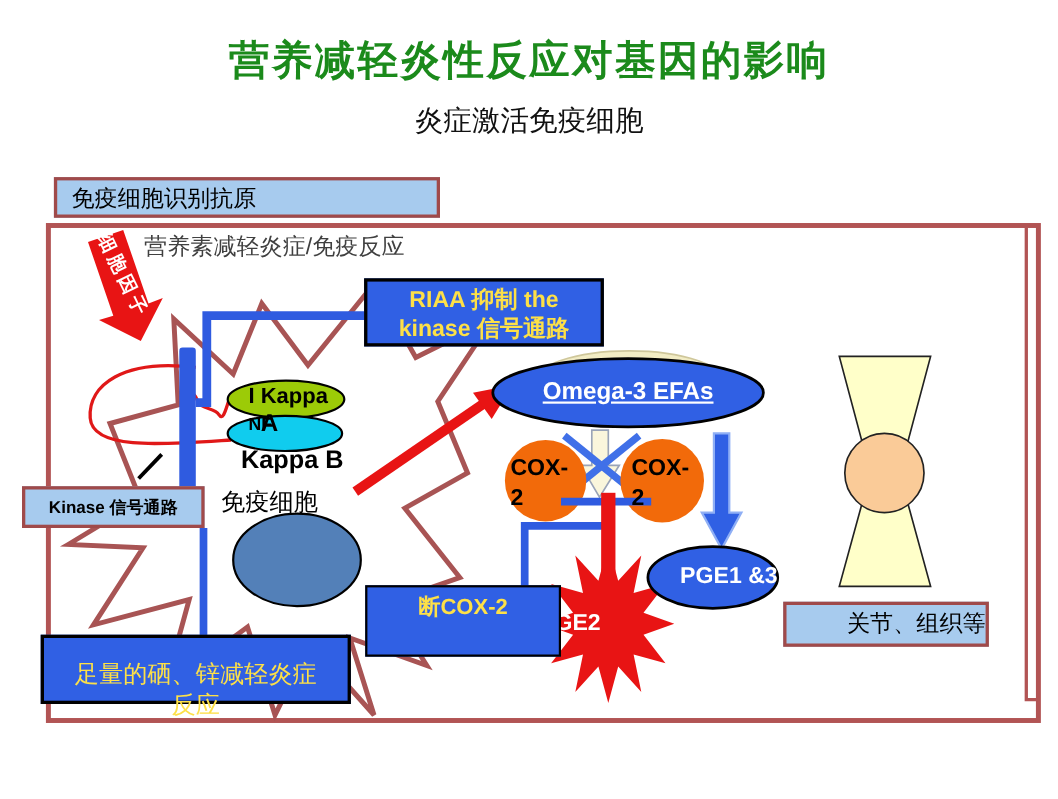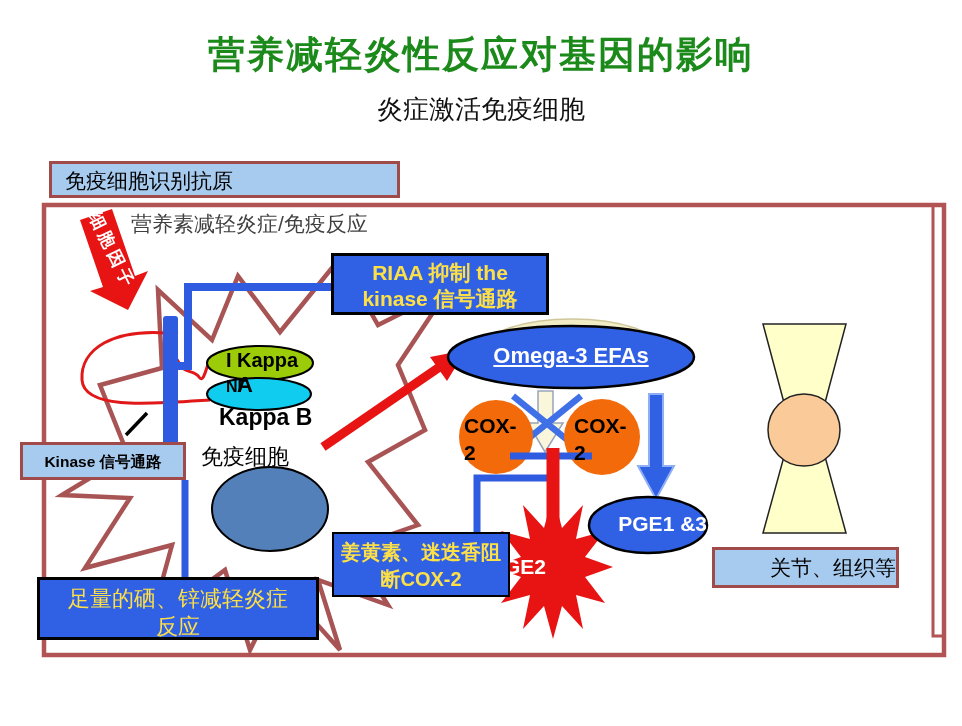--- a/index.html
+++ b/index.html
@@ -119,26 +119,25 @@
     <span class="line">COX-</span>
     <span class="line">2</span>
   </div>
 
   <div class="ovl white-bold" style="left:592px;top:512px;width:115px;text-align:right;font-size:21px;">PGE1 &amp;3</div>
 
   <div class="ovl white-bold" style="left:490px;top:555px;font-size:21px;z-index:2;">PGE2</div>
 
   <div class="ovl blue-box" style="left:332px;top:532px;width:178px;height:65px;font-size:20px;
        font-weight:bold;line-height:27px;padding-top:5px;z-index:3;border-width:2.5px;">
-    <span class="line">姜黄素、迷迭香阻</span>
     <span class="line">断COX-2</span>
   </div>
 
   <div class="ovl blue-box" style="left:37px;top:577px;width:282px;height:63px;font-size:22px;
-       line-height:28px;padding-top:5px;">
+       line-height:28px;padding-top:19px;">
     <span class="line">足量的硒、锌减轻炎症</span>
     <span class="line">反应</span>
   </div>
 
   <div class="ovl label-box" style="left:712px;top:547px;width:187px;height:41px;text-align:right;
        font-size:21px;line-height:36px;">关节、组织等</div>
 
 </div>
 
 </body></html>

